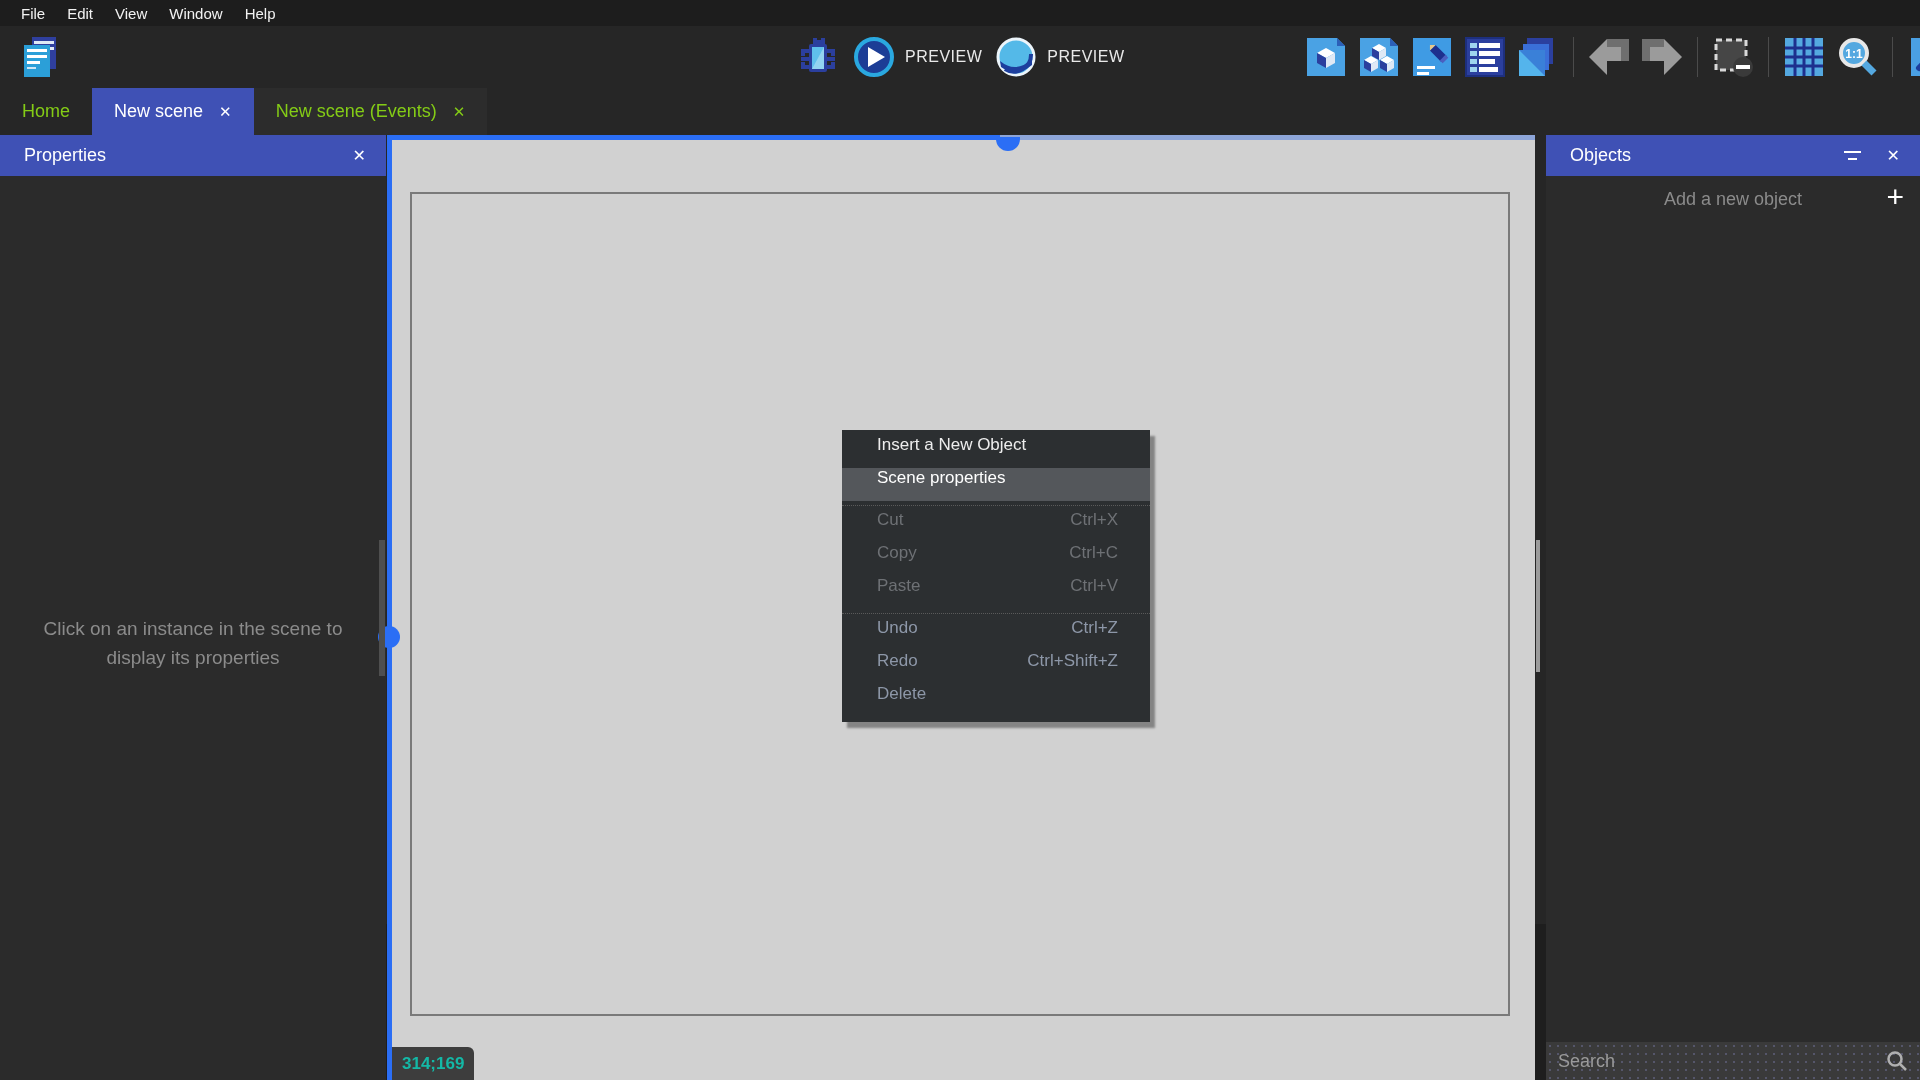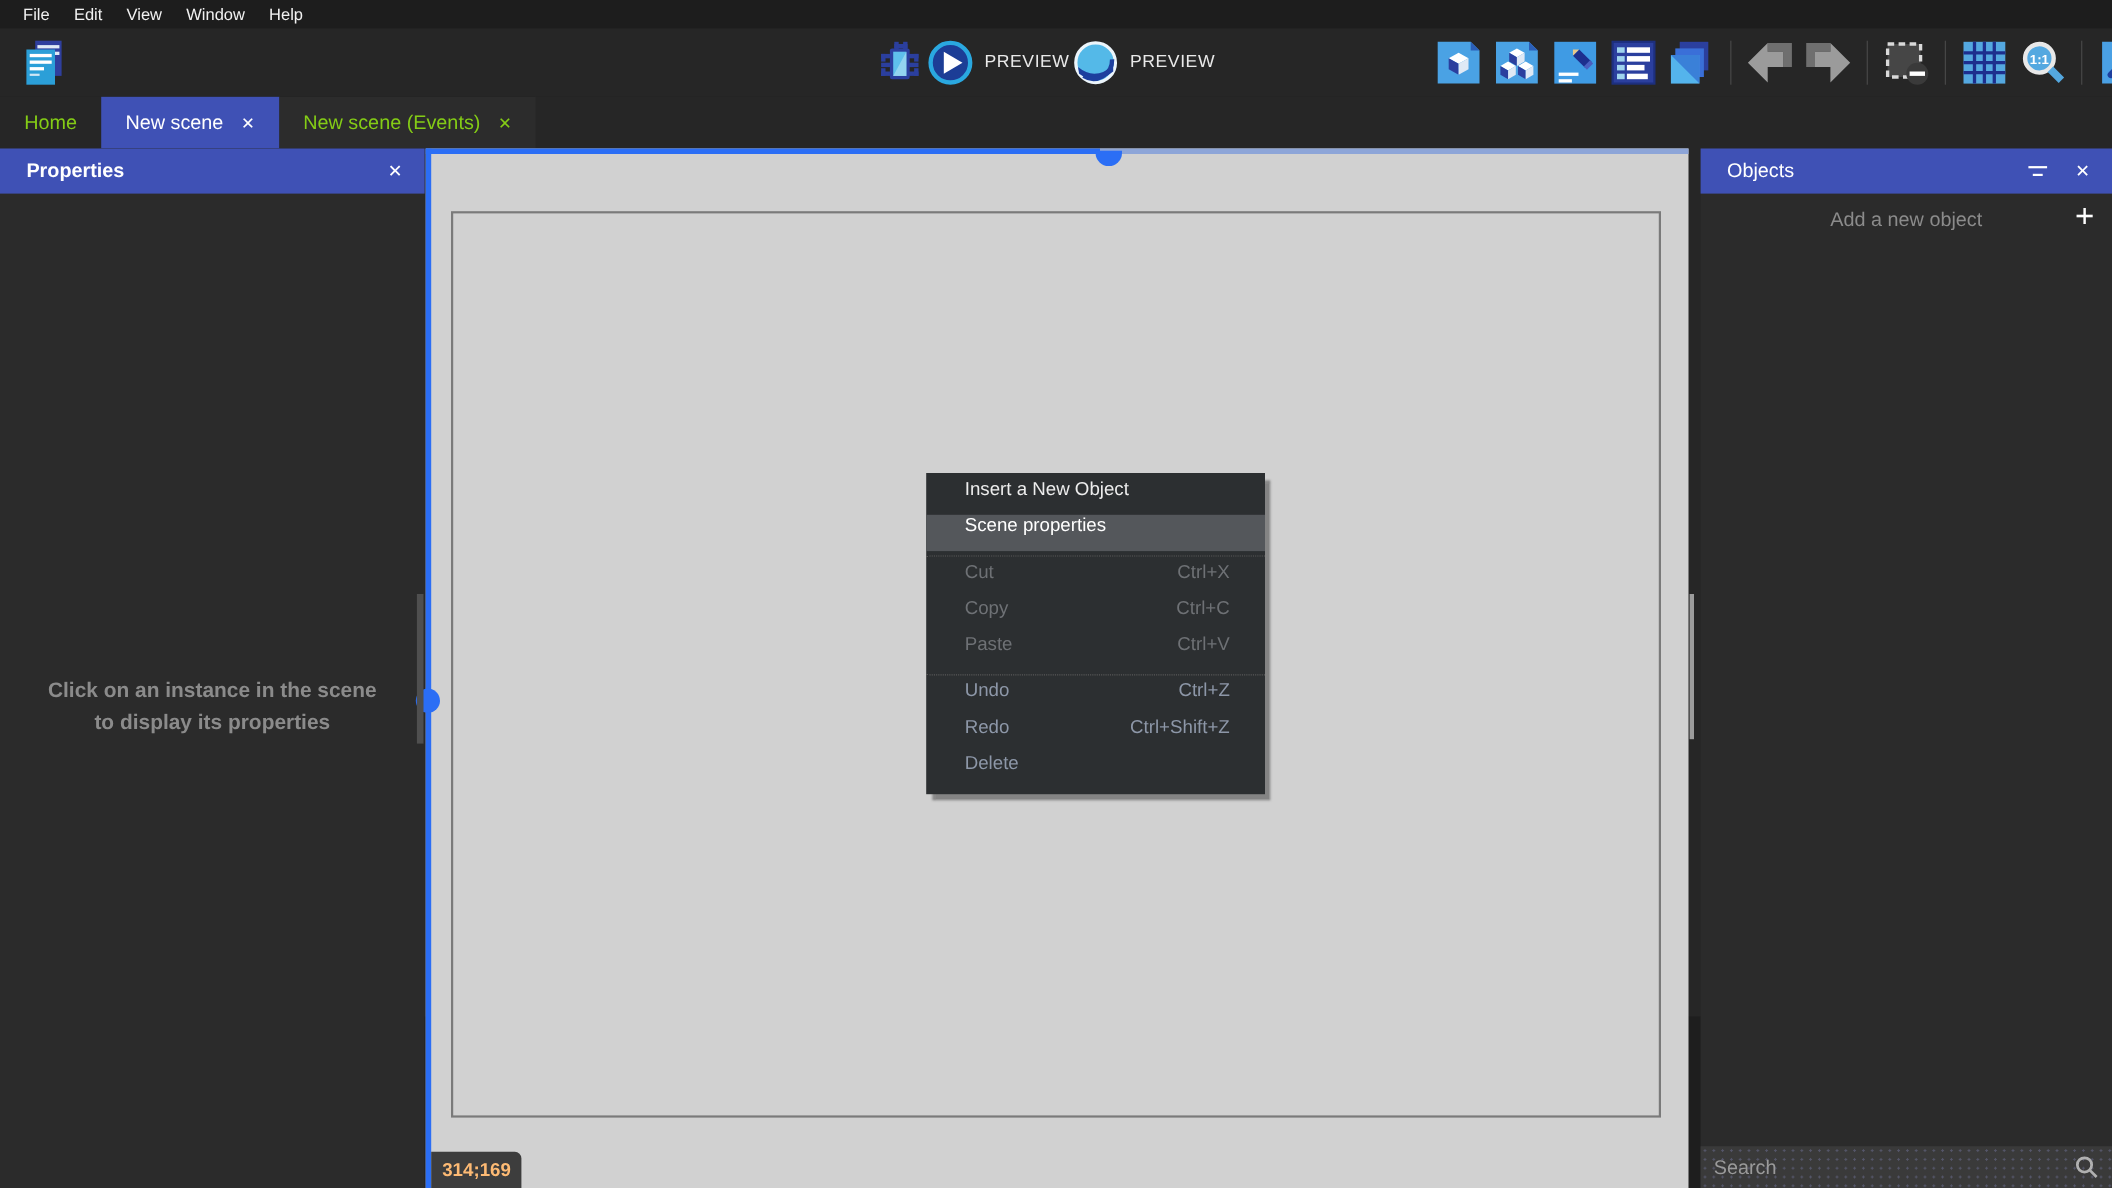--- a/index.html
+++ b/index.html
@@ -8,59 +8,59 @@
   .app { position:relative; width:1920px; height:924px; background:#262626; }
 
   
   .menubar { position:absolute; left:0; top:0; width:1920px; height:26px;
     background:#1d1d1d; display:flex; align-items:center; padding-left:10px; }
   .menubar .mitem { color:#f2f2f2; font-size:15px; padding:3px 11px; cursor:default; }
 
   
   .toolbar { position:absolute; left:0; top:26px; width:1920px; height:62px; background:#262626; }
   .tb-left { position:absolute; left:18px; top:9px; }
-  .tb-center { position:absolute; left:796px; top:8px; display:flex; align-items:center; gap:2px; height:46px; }
+  .tb-center { position:absolute; left:796px; top:8px; display:flex; align-items:center; gap:12px; height:46px; }
   .tb-label { color:#e9e9e9; font-size:16px; letter-spacing:0.5px; }
   .tb-btn { display:flex; align-items:center; gap:9px; cursor:default; }
   .tb-right { position:absolute; left:1304px; top:8px; display:flex; align-items:center; gap:9px; height:46px; }
   .tb-sep { width:1px; height:40px; background:#4b4b4b; margin:0 4px; }
   .icon-box { width:44px; height:44px; display:flex; align-items:center; justify-content:center; }
 
   
   .tabbar { position:absolute; left:0; top:88px; width:1920px; height:47px;
     background:#262626; display:flex; align-items:stretch; }
   .tab { display:flex; align-items:center; gap:16px; padding:0 22px; font-size:18px;
     color:#84cc16; cursor:default; }
   .tab.active { background:#3f51b5; color:#ffffff; }
   .tab.events { background:#2c2c2c; }
   .tab .tclose { font-size:15px; color:inherit; }
 
   
   .panel-header { height:41px; background:#3f51b5; display:flex; align-items:center;
     color:#fff; font-size:18px; padding:0 20px 0 24px; }
   .panel-close { margin-left:auto; color:#fff; font-size:16px; cursor:default; }
 
-  .props { position:absolute; left:0; top:135px; width:386px; height:945px; background:#2b2b2b;font-weight:bold; }
+  .props { position:absolute; left:0; top:135px; width:386px; height:945px; background:#2b2b2b; }
   .props-body { position:absolute; left:0; top:41px; right:0; bottom:0;
     display:flex; align-items:center; justify-content:center; }
   .props-msg { width:300px; text-align:center; color:#8b8b8b; font-size:19px; line-height:29px; margin-top:29px; }
 
   
   .canvas { position:absolute; left:387px; top:135px; width:1148px; height:945px; background:#d1d1d1; }
   .cv-border-top-bright { position:absolute; left:0; top:0; width:613px; height:5px; background:#2b6ef5; }
   .cv-border-top-muted  { position:absolute; left:613px; top:0; width:535px; height:5px; background:#8da5d8; }
   .cv-border-left { position:absolute; left:0; top:0; width:5px; height:945px; background:#2b6ef5; }
   .cv-dot-top { position:absolute; left:609px; top:2px; width:24px; height:14px;
     background:#2b6ef5; border-radius:0 0 12px 12px; }
   .cv-dot-left { position:absolute; left:-9px; top:491px; width:22px; height:22px;
     background:#2b6ef5; border-radius:50%; }
   .scene-rect { position:absolute; left:23px; top:57px; width:1100px; height:824px;
     border:2px solid #7a7a7a; }
   .coord-badge { position:absolute; left:5px; bottom:0; height:33px; min-width:81px;
-    background:#3d3d3d; border-radius:0 6px 0 0; color:#fdba74; font-size:17px; font-weight:bold;
+    background:#3d3d3d; border-radius:0 6px 0 0; color:#14b8a6; font-size:17px; font-weight:bold;
     display:flex; align-items:center; justify-content:center; padding:12px 10px; }
   .thumb-left { position:absolute; left:379px; top:540px; width:6px; height:136px; background:#4f4f4f; }
   .thumb-right { position:absolute; left:1536px; top:540px; width:4px; height:132px; background:#9b9b9b; }
 
   
   .ctx { position:absolute; left:842px; top:430px; width:308px; background:#2c2f31;
     padding:5px 0; box-shadow:5px 6px 2px rgba(70,70,70,0.55); }
   .ctx-item { height:33px; display:flex; justify-content:space-between;
     padding:0 32px 0 35px; font-size:17px; cursor:default; }
   .ctx-item.enabled { color:#ededed; }

